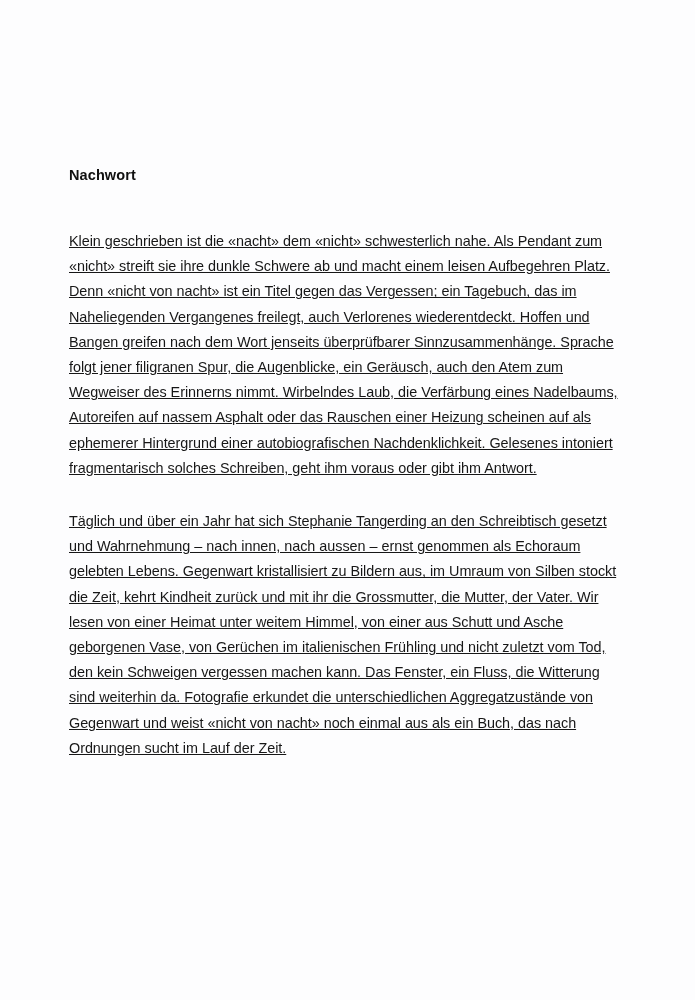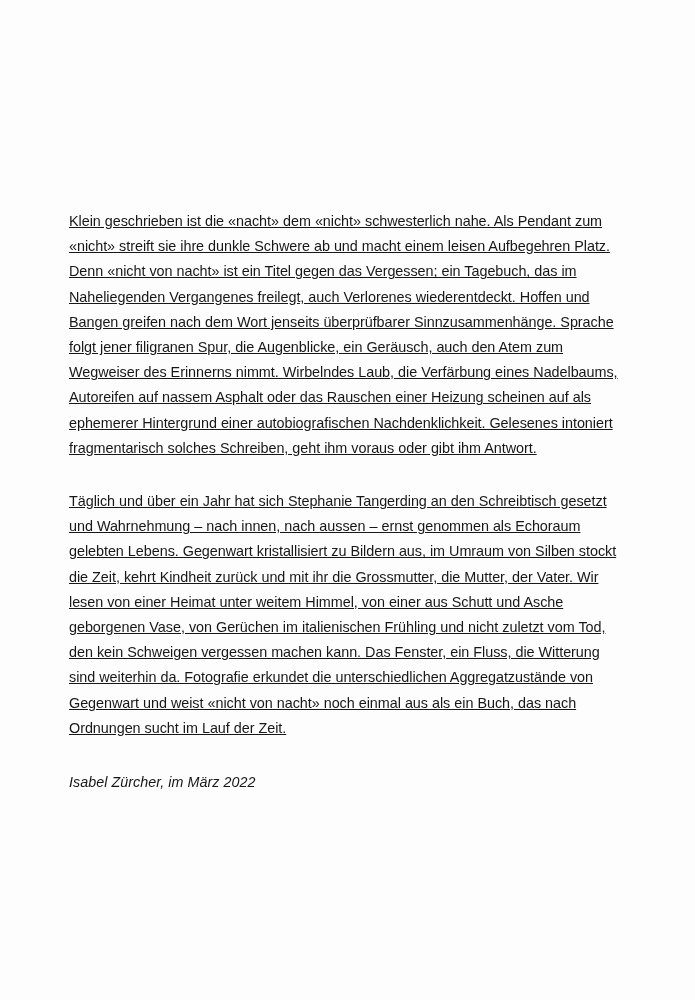--- a/index.html
+++ b/index.html
@@ -61,21 +61,21 @@
     letter-spacing: 0.05px;
     color: #171717;
   }
 </style>
 </head>
 <body>
 
 <div class="page">
   <div class="content">
 
+    <h1 class="afterword-heading">Nachwort</h1>
 
     <p class="body-paragraph paragraph-one">Klein geschrieben ist die «nacht» dem «nicht» schwesterlich nahe. Als Pendant zum «nicht» streift sie ihre dunkle Schwere ab und macht einem leisen Aufbegehren Platz. Denn «nicht von nacht» ist ein Titel gegen das Vergessen; ein Tagebuch, das im Naheliegenden Vergangenes freilegt, auch Verlorenes wiederentdeckt. Hoffen und Bangen greifen nach dem Wort jenseits überprüfbarer Sinnzusammenhänge. Sprache folgt jener filigranen Spur, die Augenblicke, ein Geräusch, auch den Atem zum Wegweiser des Erinnerns nimmt. Wirbelndes Laub, die Verfärbung eines Nadelbaums, Autoreifen auf nassem Asphalt oder das Rauschen einer Heizung scheinen auf als ephemerer Hintergrund einer autobiografischen Nachdenklichkeit. Gelesenes intoniert fragmentarisch solches Schreiben, geht ihm voraus oder gibt ihm Antwort.</p>
 
     <p class="body-paragraph paragraph-two">Täglich und über ein Jahr hat sich Stephanie Tangerding an den Schreibtisch gesetzt und Wahrnehmung – nach innen, nach aussen – ernst genommen als Echoraum gelebten Lebens. Gegenwart kristallisiert zu Bildern aus, im Umraum von Silben stockt die Zeit, kehrt Kindheit zurück und mit ihr die Grossmutter, die Mutter, der Vater. Wir lesen von einer Heimat unter weitem Himmel, von einer aus Schutt und Asche geborgenen Vase, von Gerüchen im italienischen Frühling und nicht zuletzt vom Tod, den kein Schweigen vergessen machen kann. Das Fenster, ein Fluss, die Witterung sind weiterhin da. Fotografie erkundet die unterschiedlichen Aggregatzustände von Gegenwart und weist «nicht von nacht» noch einmal aus als ein Buch, das nach Ordnungen sucht im Lauf der Zeit.</p>
 
-    <p class="signature-line">Isabel Zürcher, im März 2022</p>
 
   </div>
 </div>
 
 </body></html>

